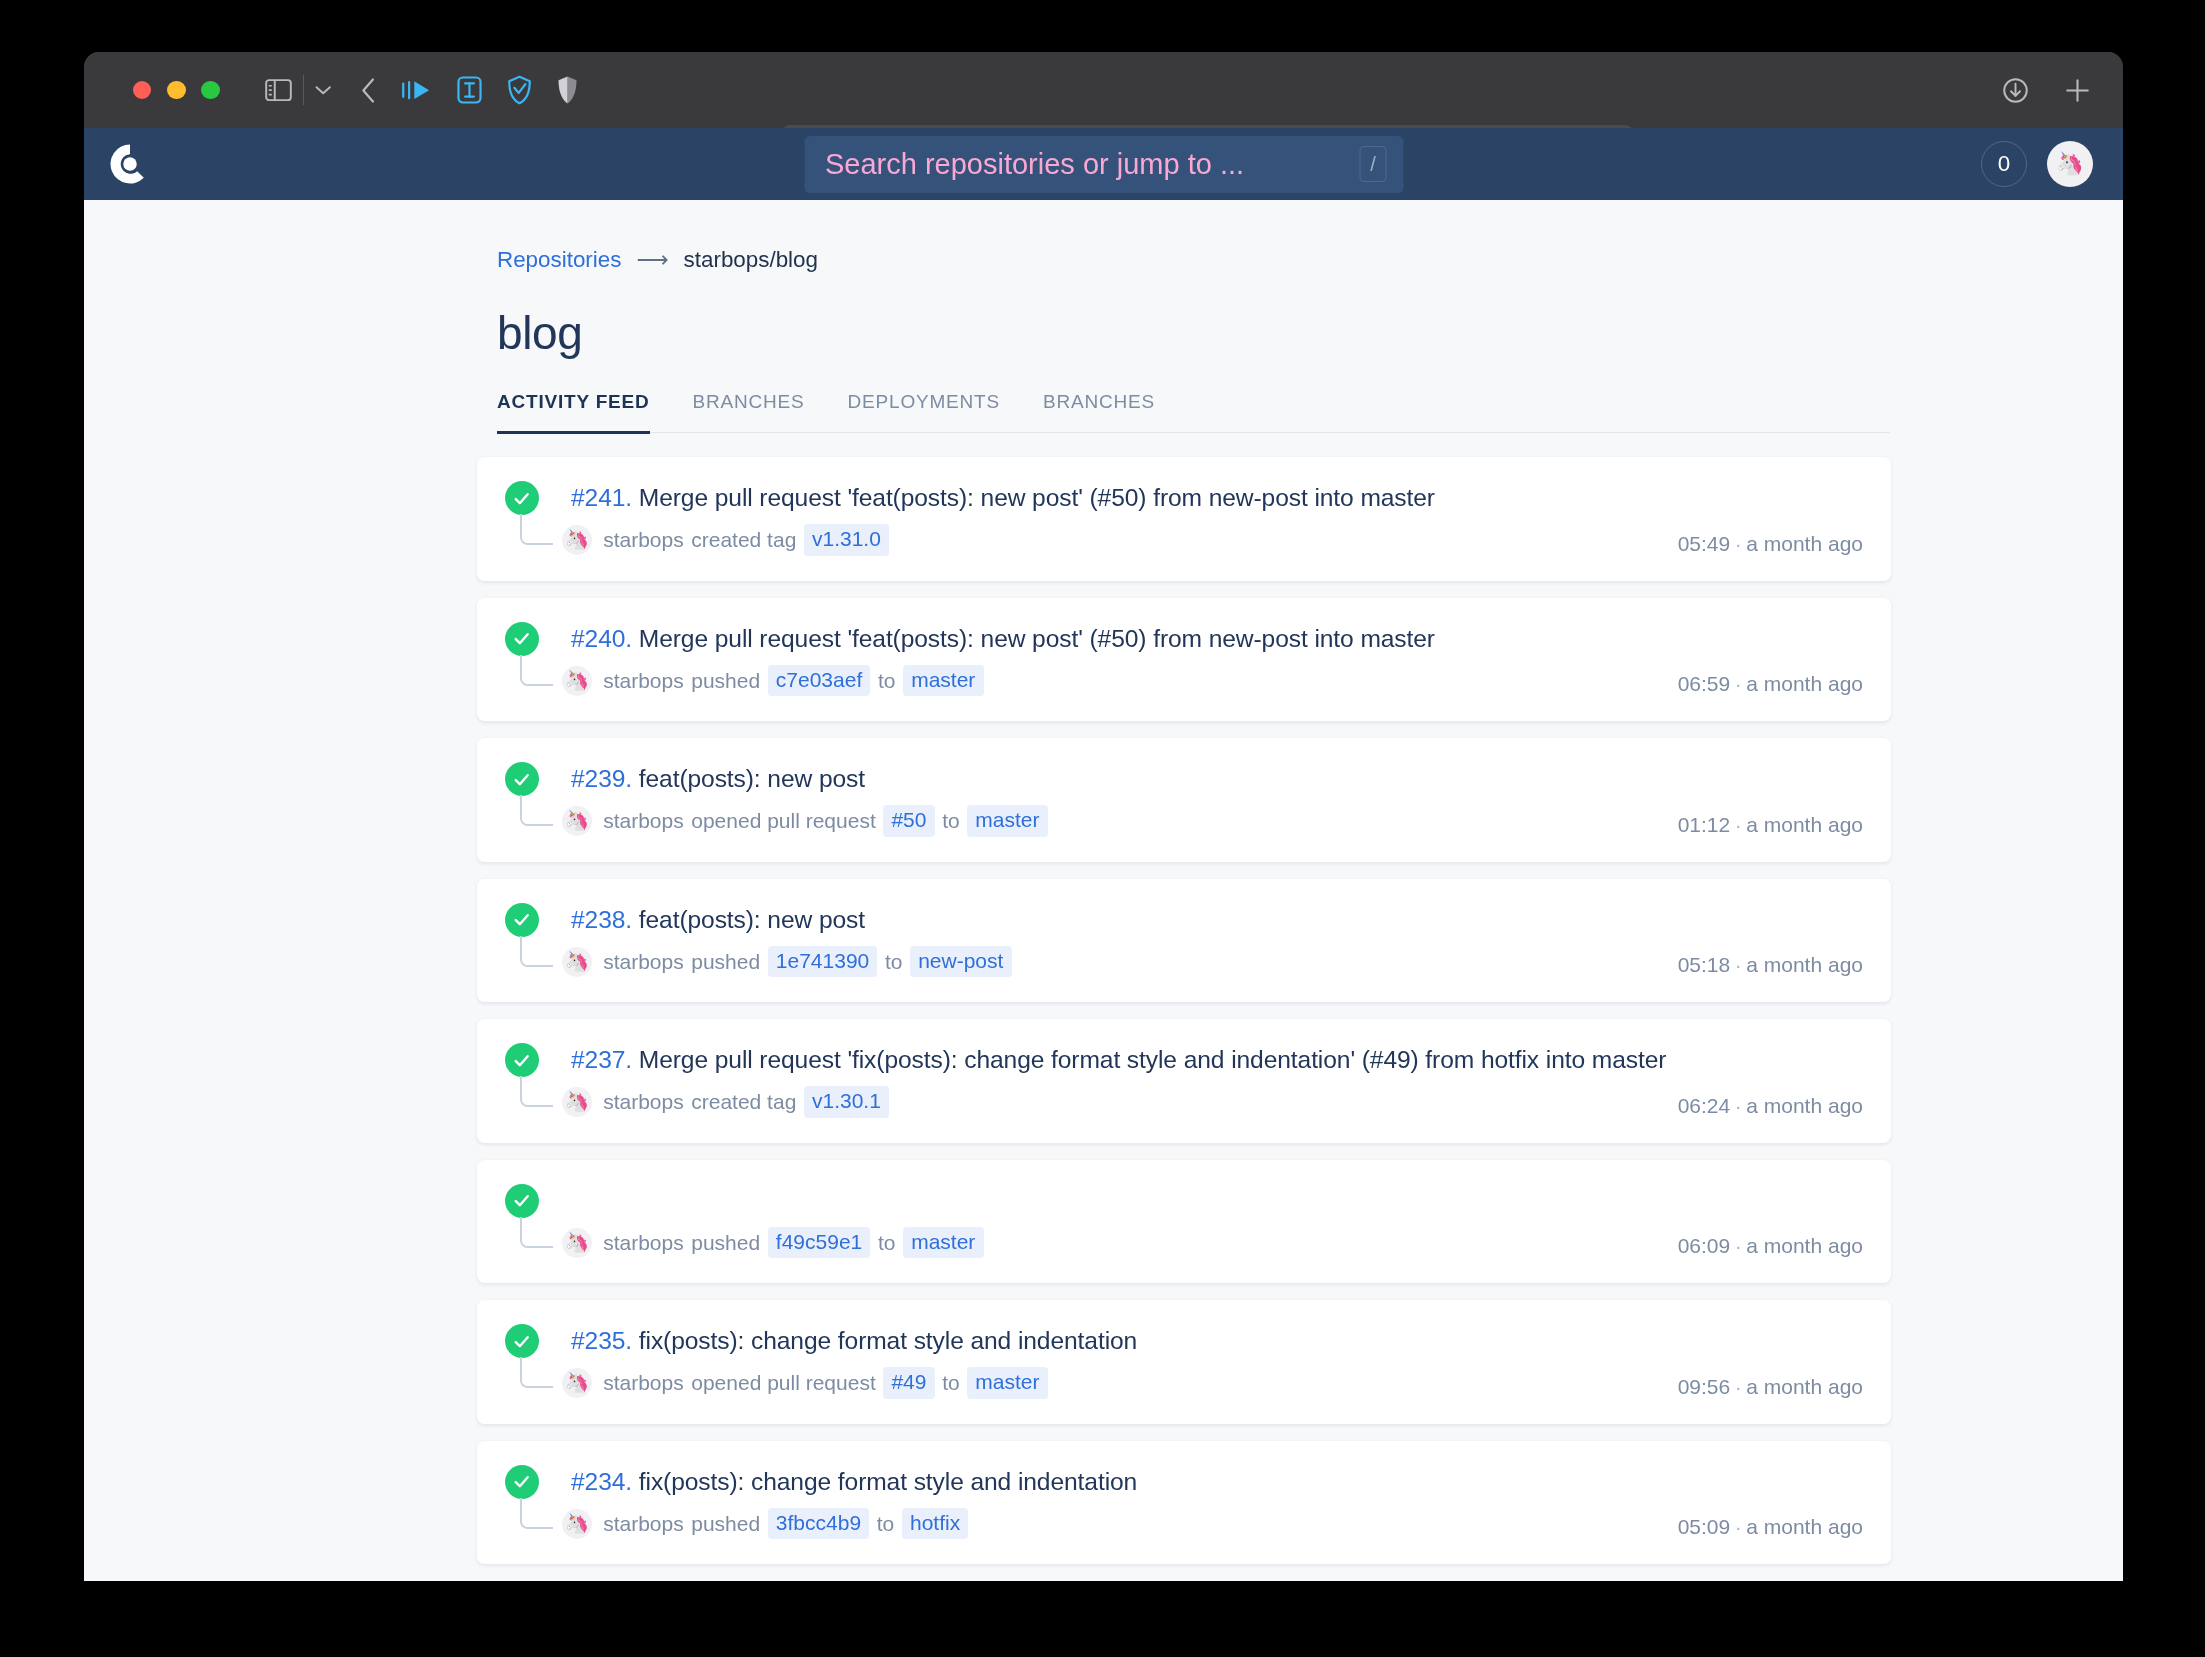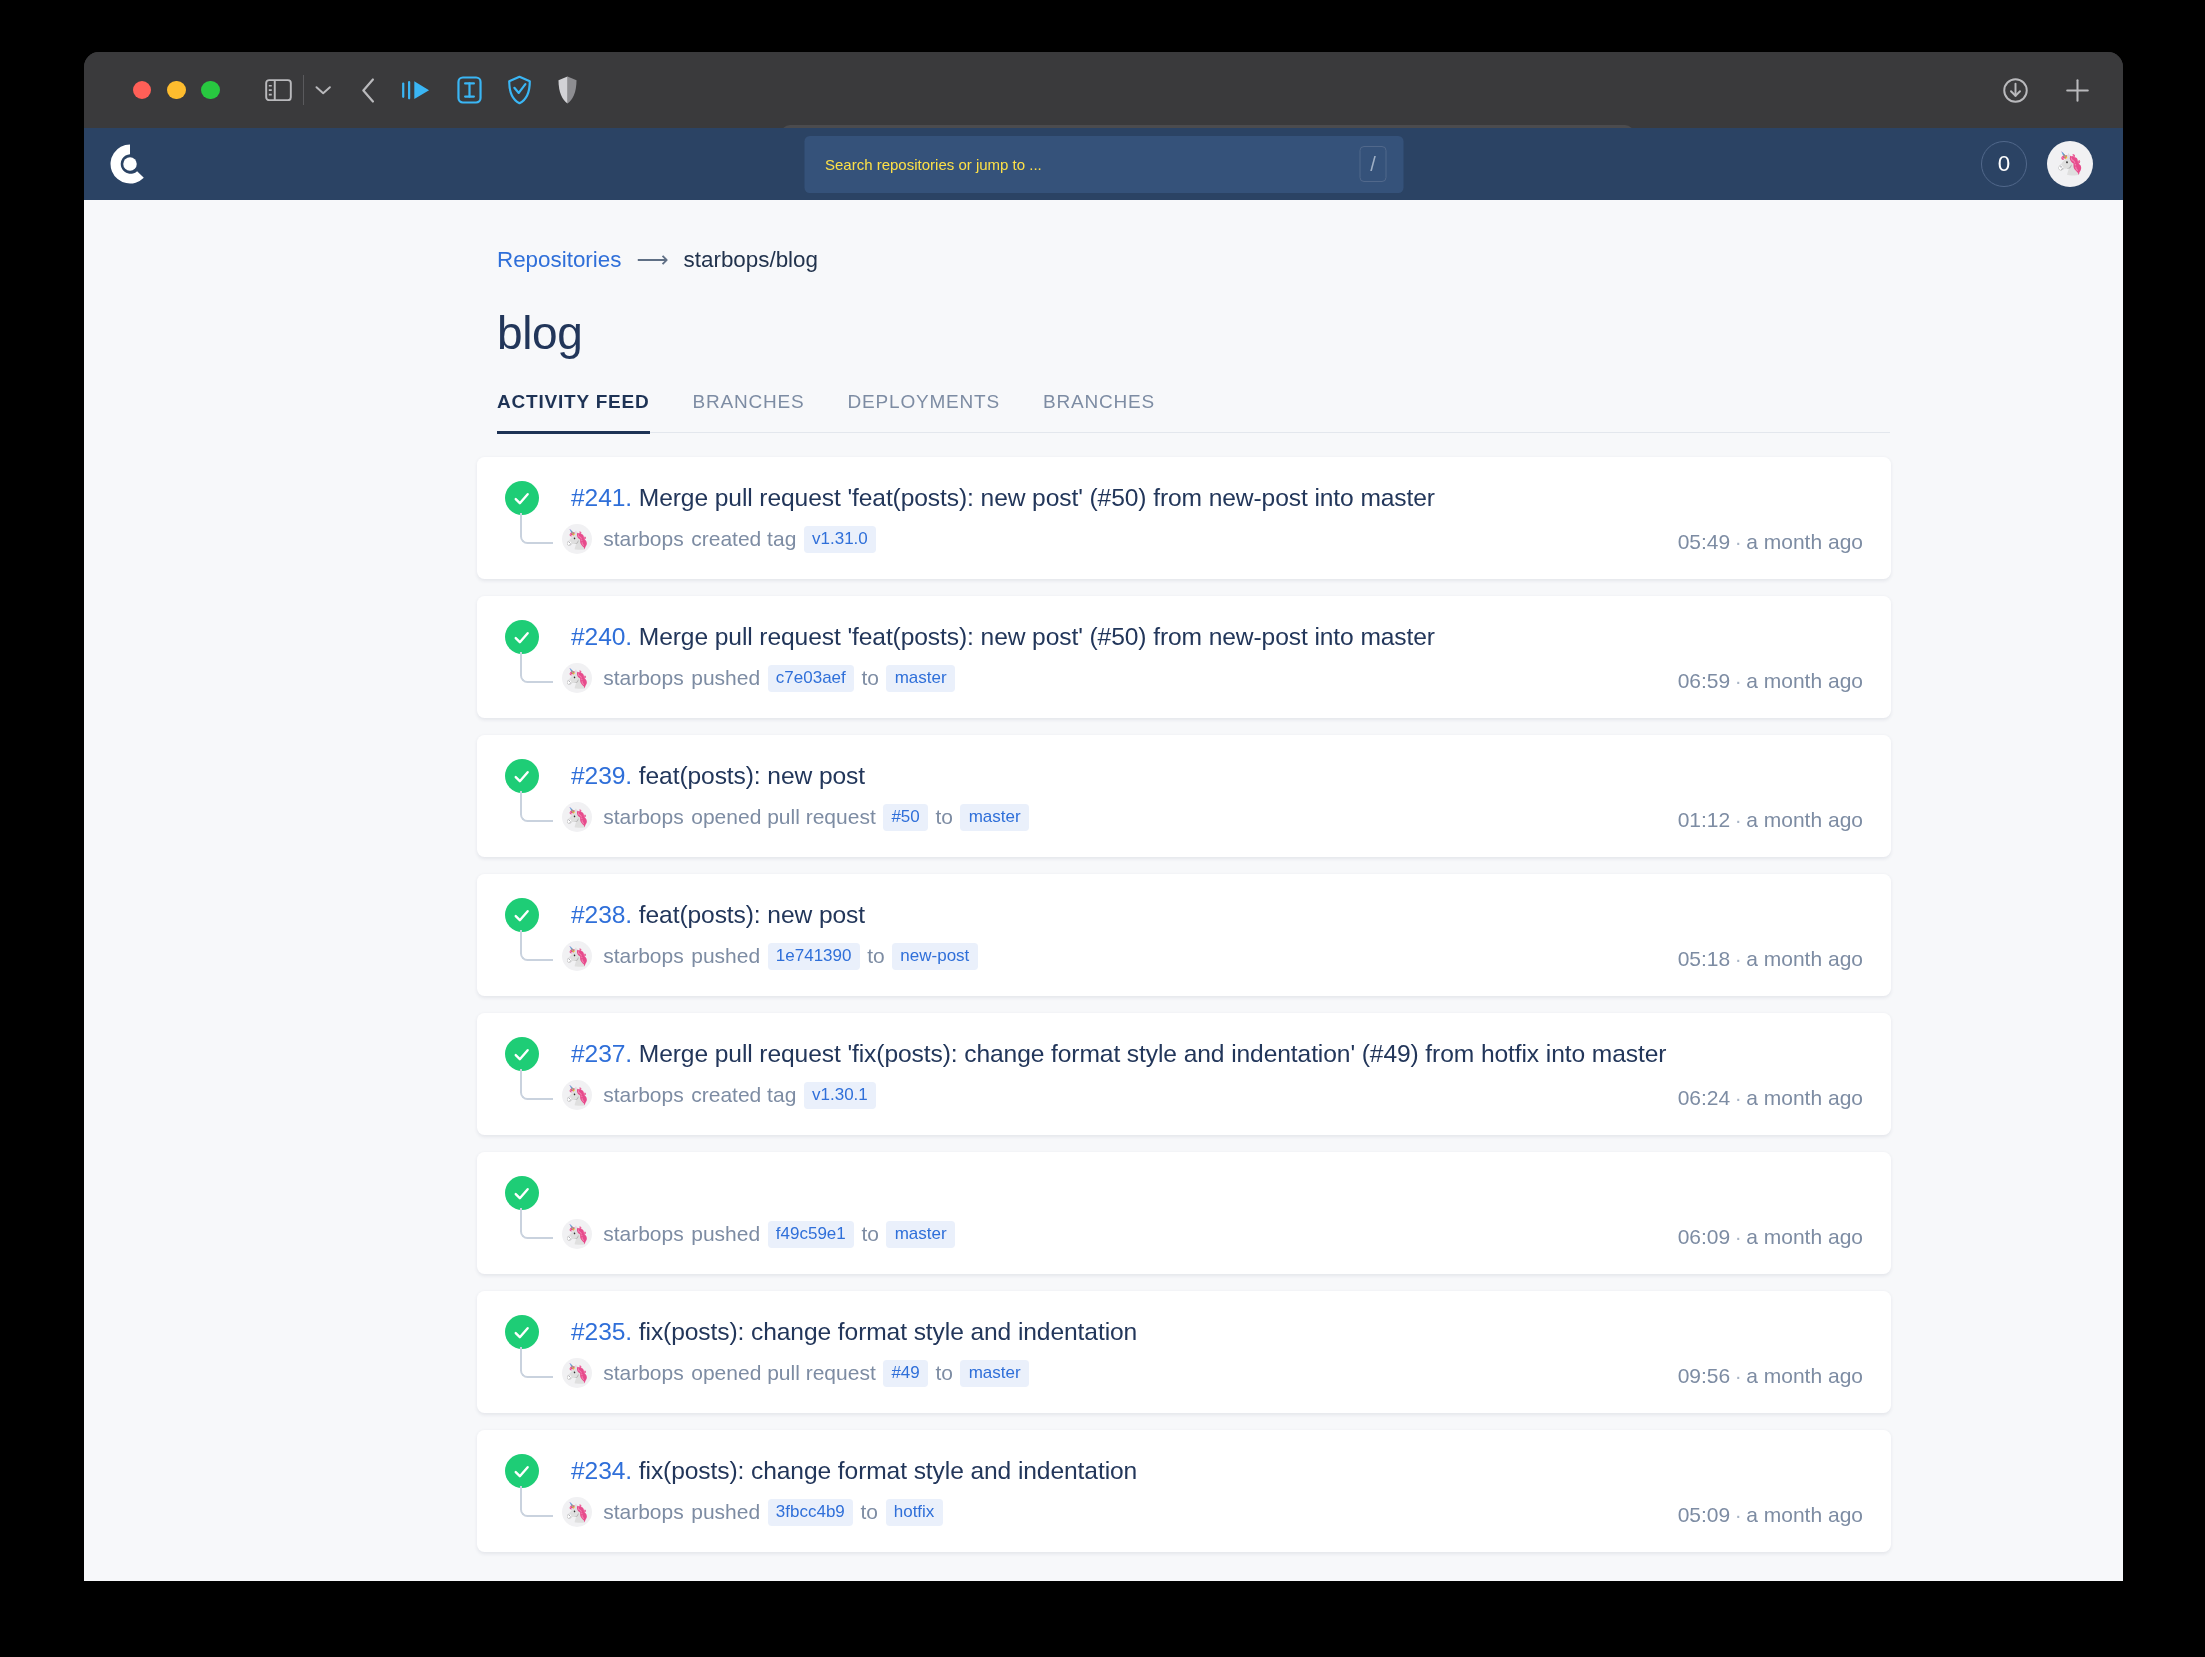--- a/index.html
+++ b/index.html
@@ -125,22 +125,22 @@
     transform: translateX(-50%);
     width: 599px;
     height: 57px;
     background: #35527a;
     border-radius: 5.2px;
     display: flex;
     align-items: center;
     padding: 0 16.4px 0 21px;
   }
   #search-placeholder {
-    color: #fde047;
-    font-size: 15px;
+    color: #f9a8d4;
+    font-size: 29px;
     flex: 1;
   }
   #slash-badge {
     width: 27px; height: 36px;
     border: 1.5px solid #51688b;
     border-radius: 4.5px;
     display: flex; align-items: center; justify-content: center;
     color: #9fb0c6;
     font-size: 20px;
   }
@@ -277,21 +277,21 @@
     display: flex; align-items: center; gap: 7.5px;
     font-size: 21px;
     color: #7d8ca3;
     white-space: nowrap;
   }
   .ref-pill {
     background: #eaf0fb;
     color: #2f6fd9;
     border-radius: 3.7px;
     padding: 3px 8.2px 4.5px 8.2px;
-    font-size: 17px;
+    font-size: 21px;
   }
   .time-block {
     position: absolute;
     right: 28px;
     bottom: 25px;
     font-size: 21px;
     color: #7d8ca3;
     white-space: nowrap;
   }
   .time-dot { color: #a9b5c6; margin: 0 4.5px; }

